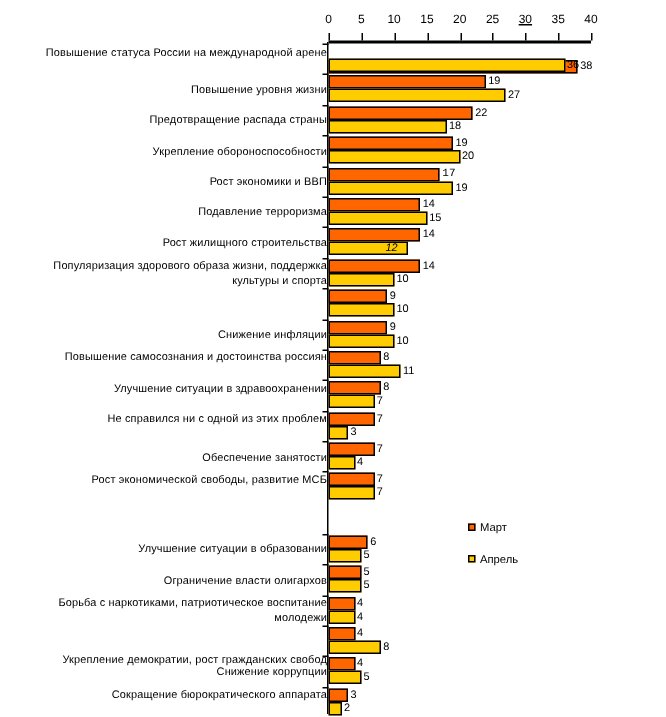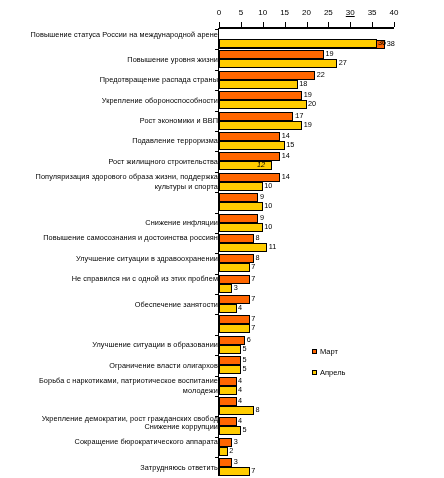--- a/index.html
+++ b/index.html
@@ -332,30 +332,31 @@
           <div class="bar march" style="width: 30.625px;"></div>
           <div class="bar-value" style="left: 32.125px;">7</div>
         </div>
         <div class="bar-wrap" style="top: 10px; width: 17.5px;">
           <div class="bar april" style="width: 17.5px;"></div>
           <div class="bar-value" style="left: 19px;">4</div>
         </div>
       </div>
       <div class="row" style="height: 20.4px;">
         <div class="cat-tick" style="top: 0px;"></div>
+        <div class="row-label" style="top: 0.5px;">Рост экономической свободы, развитие МСБ</div>
         <div class="bar-wrap" style="top: 1px; width: 30.625px;">
           <div class="bar march" style="width: 30.625px;"></div>
           <div class="bar-value" style="left: 32.125px;">7</div>
         </div>
         <div class="bar-wrap" style="top: 10px; width: 30.625px;">
           <div class="bar april" style="width: 30.625px;"></div>
           <div class="bar-value" style="left: 32.125px;">7</div>
         </div>
       </div>
-      <div class="row" style="height: 20.4px;">
+      <div class="row" style="height: 20.4px; margin-top: 21px;">
         <div class="cat-tick" style="top: 0px;"></div>
         <div class="row-label" style="top: 5.5px;">Улучшение ситуации в образовании</div>
         <div class="bar-wrap" style="top: 1px; width: 26.25px;">
           <div class="bar march" style="width: 26.25px;"></div>
           <div class="bar-value" style="left: 27.75px;">6</div>
         </div>
         <div class="bar-wrap" style="top: 10px; width: 21.875px;">
           <div class="bar april" style="width: 21.875px;"></div>
           <div class="bar-value" style="left: 23.375px;">5</div>
         </div>

